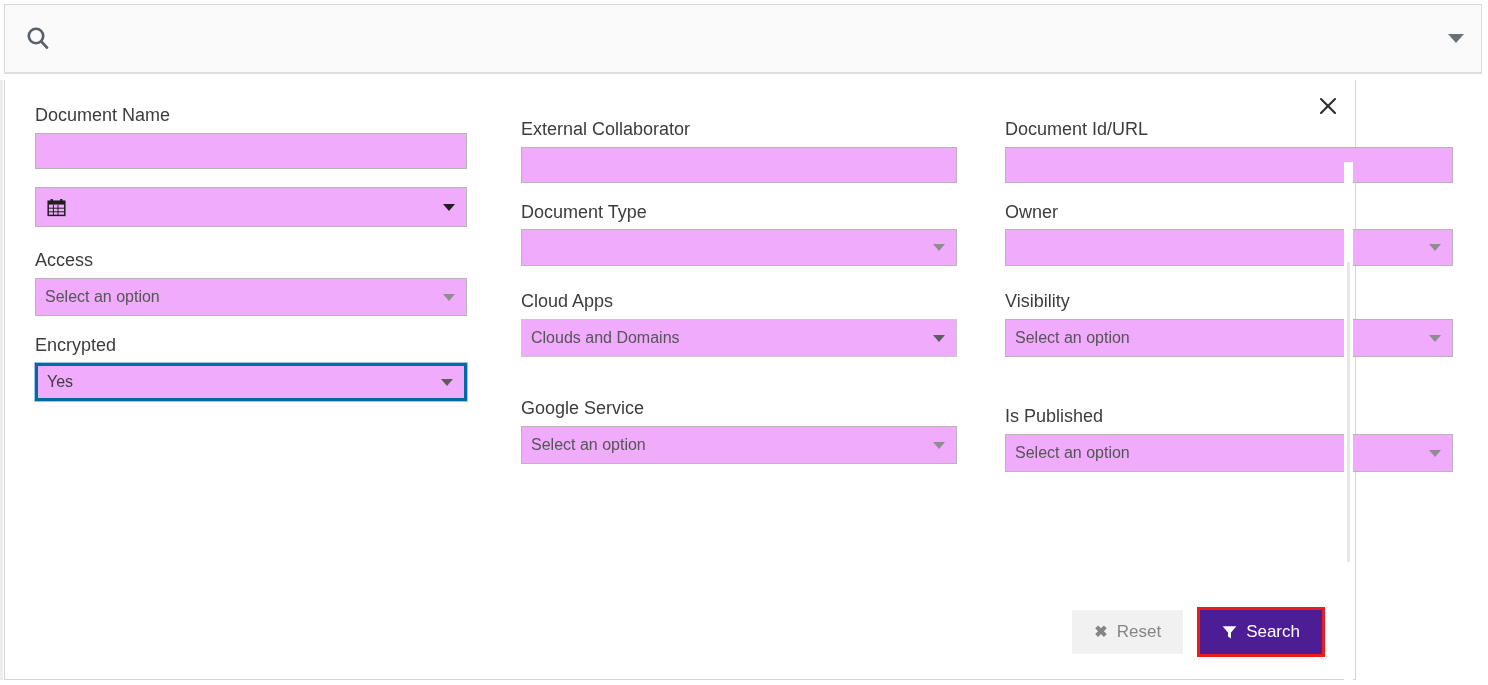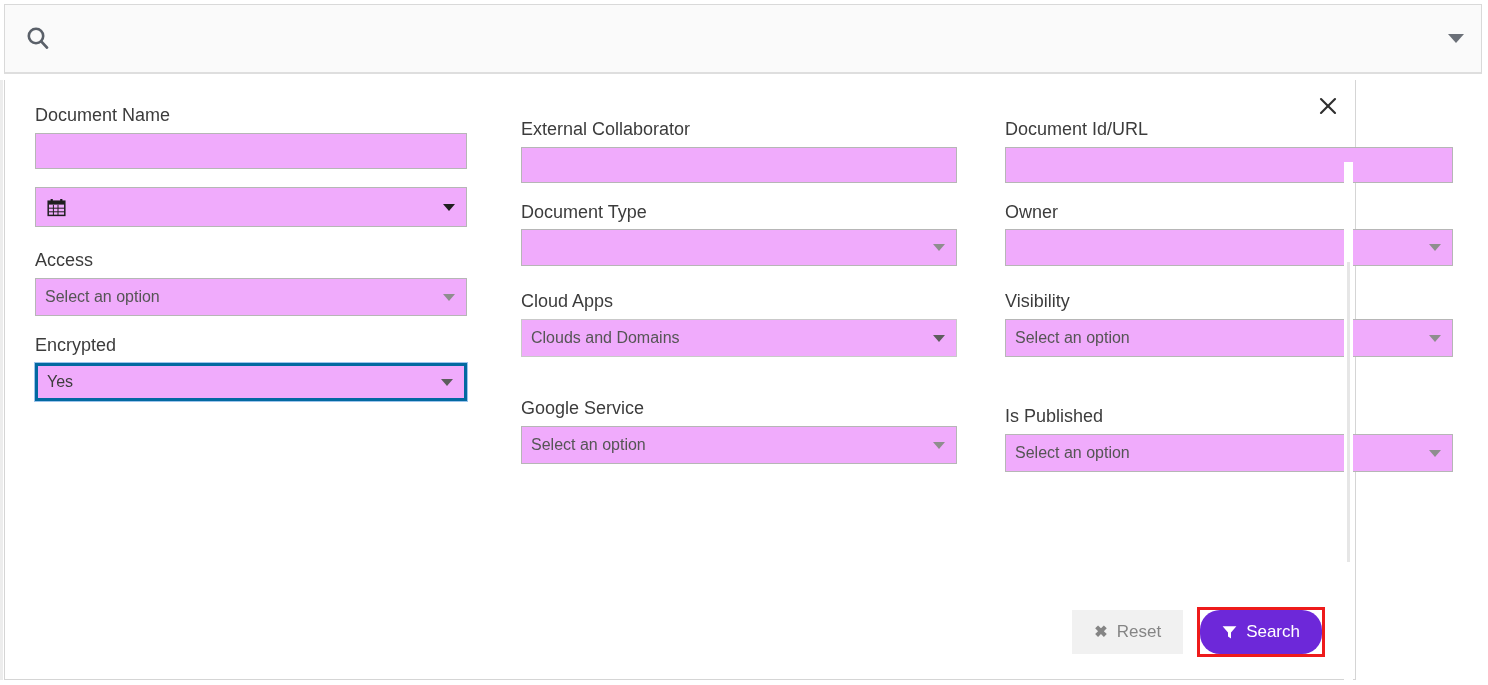--- a/index.html
+++ b/index.html
@@ -207,25 +207,24 @@
     background: #f1f1f1;
     color: #858585;
   }
 
   .btn-search-wrap {
     border: 3px solid #ee1b1b;
     padding: 0;
     line-height: 0;
   }
   .btn-search {
-    background: #6d28d9;
+    background: #4c1d95;
     color: #ffffff;
     height: 44px;
     padding: 0 22px;
-    border-radius: 20px;
   }
 
   .icon-x-glyph { font-size: 16px; font-weight: bold; line-height: 1; }
 
   .funnel {
     width: 15px; height: 15px;
     flex: 0 0 auto;
   }
 
   

